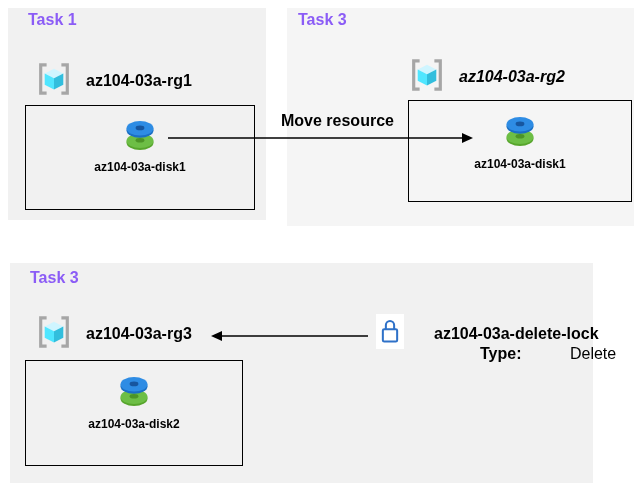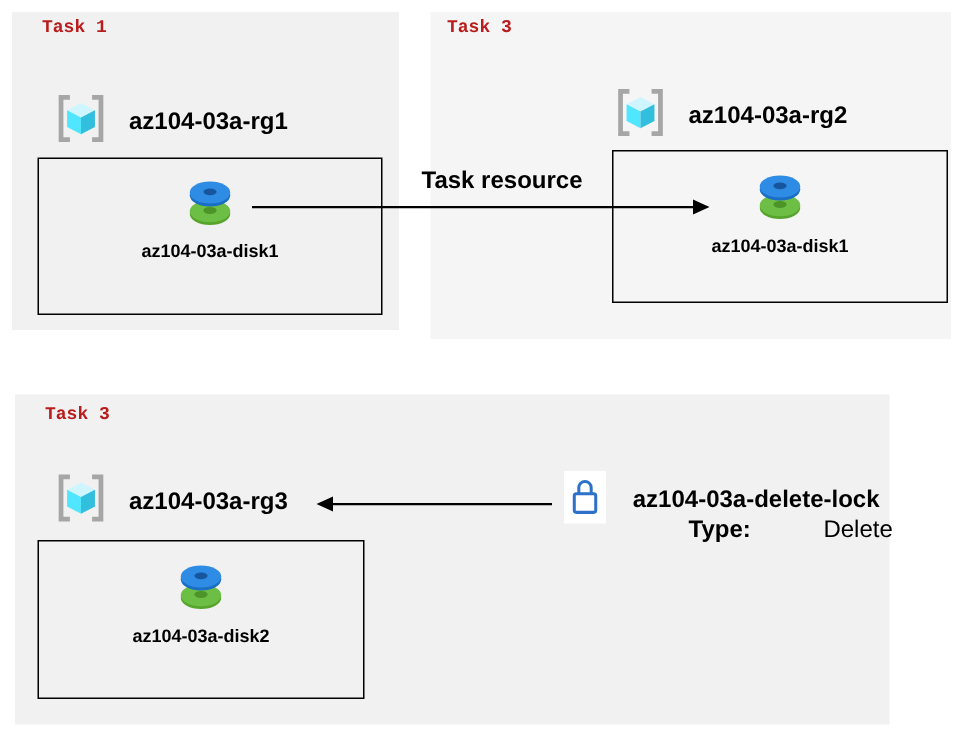--- a/index.html
+++ b/index.html
@@ -1,20 +1,20 @@
 <!DOCTYPE html>
 <html><head>
 <meta charset="utf-8">
 <style>
   html,body{margin:0;padding:0;background:#ffffff;}
   .canvas{position:relative;width:641px;height:487px;background:#ffffff;
           font-family:"Liberation Sans",sans-serif;color:#000;overflow:hidden;}
   .panel{position:absolute;background:#f1f1f1;}
   .panel--light{background:#f5f5f5;}
-  .task-title{position:absolute;font-size:12px;font-weight:bold;color:#b91c1c;white-space:nowrap;font-family:Liberation Mono, monospace;}
+  .task-title{position:absolute;font-size:16px;font-weight:bold;color:#8b5cf6;white-space:nowrap;}
   .rg-row{position:absolute;display:flex;align-items:center;gap:13px;}
   .rg-label{font-size:16px;font-weight:bold;white-space:nowrap;}
   .rbox{position:absolute;border:1.5px solid #000;box-sizing:border-box;}
   .disk-wrap{position:absolute;left:50%;transform:translateX(-50%);}
   .box-label{position:absolute;left:0;right:0;text-align:center;
              font-size:12px;font-weight:bold;white-space:nowrap;}
   .move-label{position:absolute;font-size:16px;font-weight:bold;white-space:nowrap;}
   .arrow-overlay{position:absolute;left:0;top:0;pointer-events:none;}
   .lock-square{position:absolute;background:#ffffff;display:flex;
                align-items:center;justify-content:center;}
@@ -42,21 +42,21 @@
         <path d="M5.5 2.3 H2.7 V15.7 H5.5" fill="none" stroke="#a6a6a6" stroke-width="1.5"></path>
         <path d="M12.5 2.3 H15.3 V15.7 H12.5" fill="none" stroke="#a6a6a6" stroke-width="1.5"></path>
         <polygon points="9,4.1 13.4,6.4 9,8.7 4.6,6.4" fill="#cff5ff"></polygon>
         <polygon points="4.6,6.4 9,8.7 9,14 4.6,11.7" fill="#50e6ff"></polygon>
         <polygon points="13.4,6.4 9,8.7 9,14 13.4,11.7" fill="#32bedd"></polygon>
       </svg>
     </span>
     <span class="rg-label">az104-03a-rg1</span>
   </div>
 
-  <div class="rg-row" style="left:408px;top:56px;">
+  <div class="rg-row" style="left:408px;top:56px;font-style:italic;">
     <span>
       <svg width="38" height="38" viewBox="0 0 18 18">
         <path d="M5.5 2.3 H2.7 V15.7 H5.5" fill="none" stroke="#a6a6a6" stroke-width="1.5"></path>
         <path d="M12.5 2.3 H15.3 V15.7 H12.5" fill="none" stroke="#a6a6a6" stroke-width="1.5"></path>
         <polygon points="9,4.1 13.4,6.4 9,8.7 4.6,6.4" fill="#cff5ff"></polygon>
         <polygon points="4.6,6.4 9,8.7 9,14 4.6,11.7" fill="#50e6ff"></polygon>
         <polygon points="13.4,6.4 9,8.7 9,14 13.4,11.7" fill="#32bedd"></polygon>
       </svg>
     </span>
     <span class="rg-label">az104-03a-rg2</span>
@@ -110,29 +110,29 @@
         <ellipse cx="17" cy="22.8" rx="13.5" ry="7.3" fill="#6dbe45"></ellipse>
         <ellipse cx="17" cy="22.3" rx="4.4" ry="2.3" fill="#4c9427"></ellipse>
         <ellipse cx="17" cy="12.2" rx="13.5" ry="7.5" fill="#1a6fc4"></ellipse>
         <ellipse cx="17" cy="10.3" rx="13.5" ry="7.3" fill="#2e8ce4"></ellipse>
         <ellipse cx="17" cy="9.9" rx="4.4" ry="2.3" fill="#17569f"></ellipse>
       </svg>
     </span>
     <span class="box-label" style="top:56px;">az104-03a-disk2</span>
   </div>
 
-  <div class="move-label" style="left:281px;top:112px;">Task resource</div>
+  <div class="move-label" style="left:281px;top:112px;">Move resource</div>
 
   <div class="lock-square" style="left:376px;top:314px;width:28px;height:35px;">
     <svg width="22" height="29" viewBox="0 0 24 31">
       <path d="M7.5 13 V8.5 a4.5 4.5 0 0 1 9 0 V13" fill="none" stroke="#2e71c8" stroke-width="2.2"></path>
       <rect x="4.2" y="13" width="15.6" height="13.5" rx="1.5" fill="none" stroke="#2e71c8" stroke-width="2.2"></rect>
     </svg>
   </div>
-  <div class="lock-text" style="left:413px;top:324px;text-align:center;">
+  <div class="lock-text" style="left:434px;top:324px;">
     <div class="lock-name">az104-03a-delete-lock</div>
     <div><span class="lock-type-label">Type:</span>
       <span class="lock-type-value">Delete</span>
     </div>
   </div>
 
   <svg class="arrow-overlay" width="641" height="487" viewBox="0 0 641 487">
     <g>
       <line x1="168" y1="138" x2="462" y2="138" stroke="#000" stroke-width="1.5"></line>
       <polygon points="462,133 473,138 462,143" fill="#000"></polygon>

